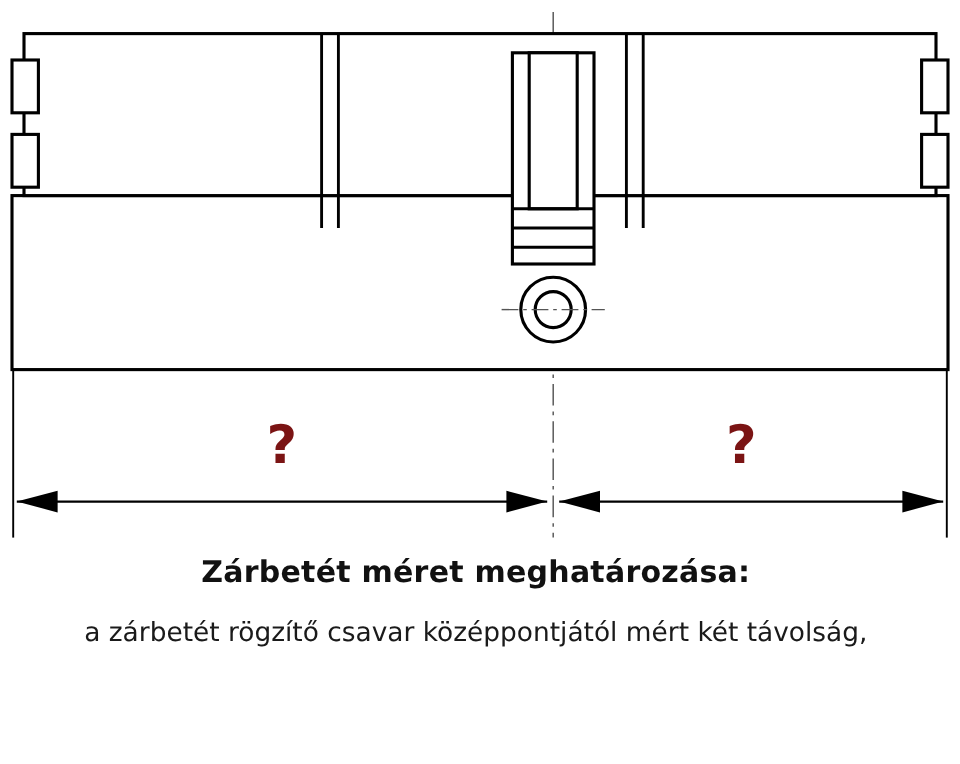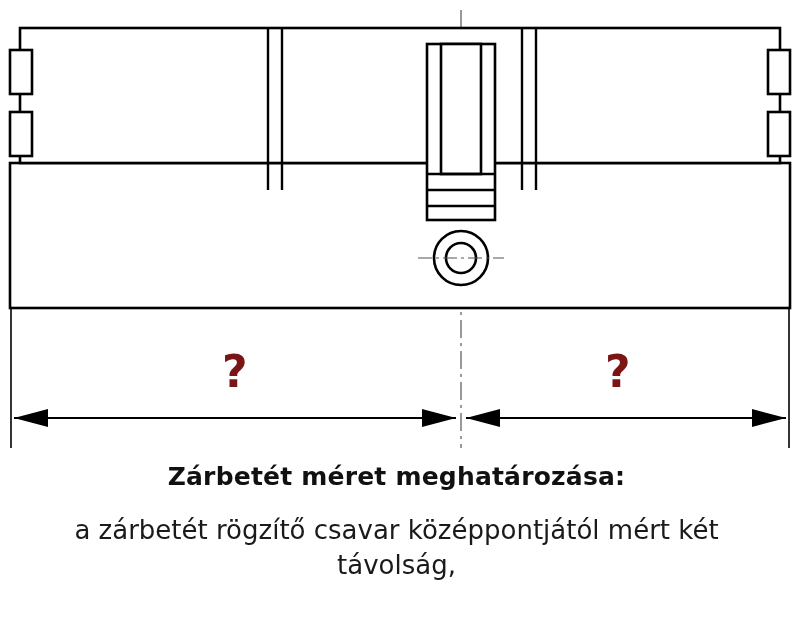--- a/index.html
+++ b/index.html
@@ -51,21 +51,21 @@
     font-family: "DejaVu Sans", sans-serif;
     font-weight: bold;
     font-size: 25px;
     color: #111111;
     margin: 0;
     padding: 0;
     letter-spacing: 0.2px;
   }
   .caption-body {
     font-family: "DejaVu Sans", sans-serif;
-    font-size: 26px;
+    font-size: 22px;
     color: #1a1a1a;
     line-height: 1.35;
     margin: 0;
     padding: 22px 18px 0 18px;
   }
   .caption-line {
     display: block;
   }
 </style>
 </head>

